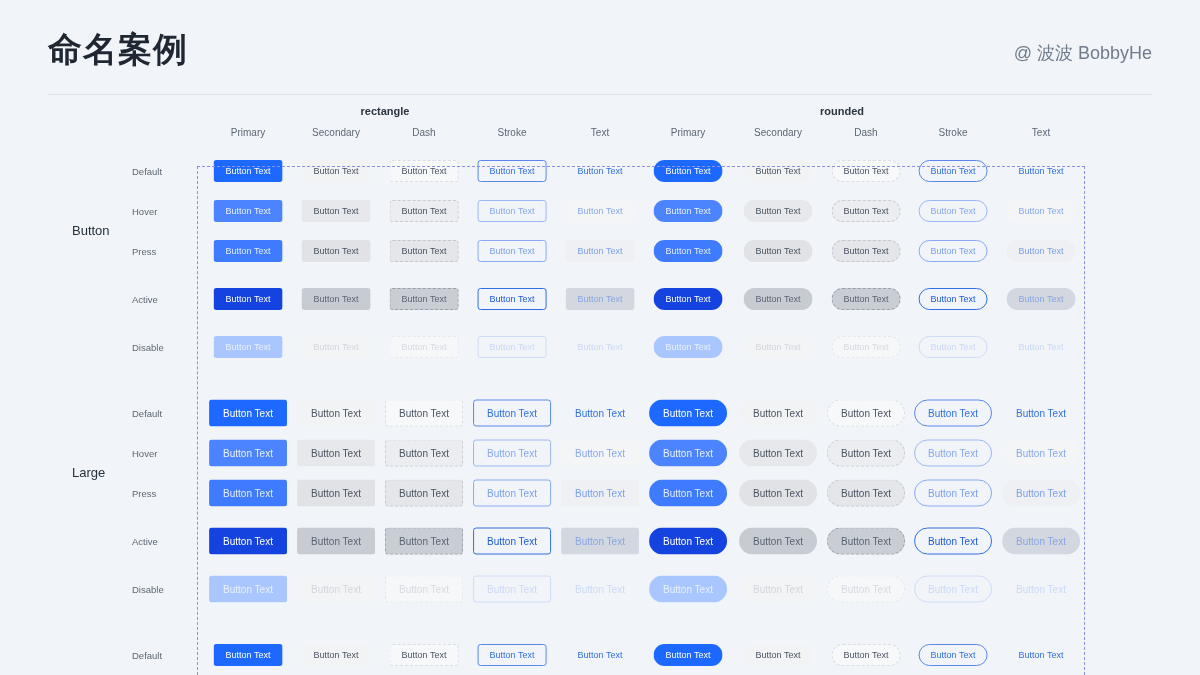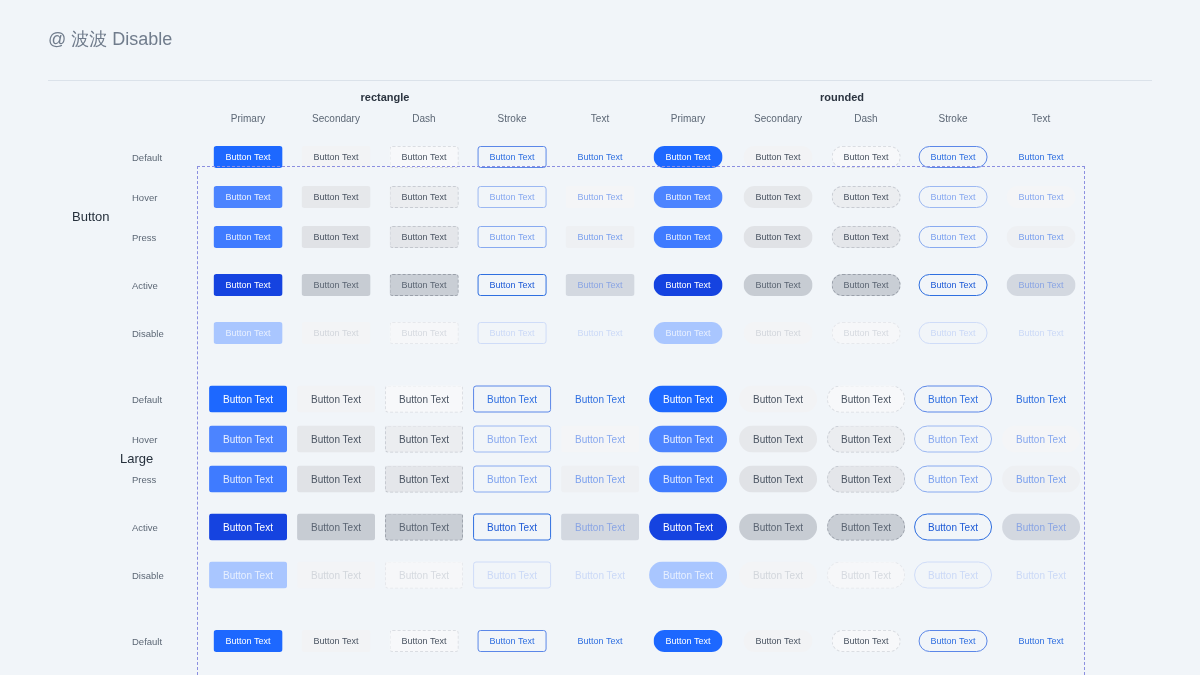--- a/index.html
+++ b/index.html
@@ -110,21 +110,22 @@
   .v-text.s-press   { color:#7ba0ee; background:#eef0f3; }
   .v-text.s-active  { color:#8aa5e4; background:#d3d8e0; }
   .v-text.s-disable { color:#cbd9f7; }
 </style>
 </head>
 <body>
 
 <div class="page">
 
   <div class="header">
-    <div class="attribution">@ 波波 Disable</div>
+    <div class="page-title">命名案例</div>
+    <div class="attribution">@ 波波 BobbyHe</div>
   </div>
   <div class="divider"></div>
 
   <div class="grid">
     <div class="group-headers" id="group-headers">
         <div class="group-title" style="left: 385px;">rectangle</div>
         <div class="group-title" style="left: 842px;">rounded</div>
       </div>
     <div class="col-headers" id="col-headers">
         <div class="col-title" style="left: 248px;">Primary</div>
@@ -230,21 +231,21 @@
             <div class="cell" style="left: 512px;"><button class="btn sz-large shape-rectangle v-stroke s-hover">Button Text</button></div>
             <div class="cell" style="left: 600px;"><button class="btn sz-large shape-rectangle v-text s-hover">Button Text</button></div>
             <div class="cell" style="left: 688px;"><button class="btn sz-large shape-rounded v-primary s-hover">Button Text</button></div>
             <div class="cell" style="left: 778px;"><button class="btn sz-large shape-rounded v-secondary s-hover">Button Text</button></div>
             <div class="cell" style="left: 866px;"><button class="btn sz-large shape-rounded v-dash s-hover">Button Text</button></div>
             <div class="cell" style="left: 953px;"><button class="btn sz-large shape-rounded v-stroke s-hover">Button Text</button></div>
             <div class="cell" style="left: 1041px;"><button class="btn sz-large shape-rounded v-text s-hover">Button Text</button></div>
           </div>
           <div class="row">
             <div class="state-label">Press</div>
-            <div class="size-label" style="top: -8px; margin-left: 48px;">Large</div>
+            <div class="size-label" style="top: -8px;">Large</div>
             <div class="cell" style="left: 248px;"><button class="btn sz-large shape-rectangle v-primary s-press">Button Text</button></div>
             <div class="cell" style="left: 336px;"><button class="btn sz-large shape-rectangle v-secondary s-press">Button Text</button></div>
             <div class="cell" style="left: 424px;"><button class="btn sz-large shape-rectangle v-dash s-press">Button Text</button></div>
             <div class="cell" style="left: 512px;"><button class="btn sz-large shape-rectangle v-stroke s-press">Button Text</button></div>
             <div class="cell" style="left: 600px;"><button class="btn sz-large shape-rectangle v-text s-press">Button Text</button></div>
             <div class="cell" style="left: 688px;"><button class="btn sz-large shape-rounded v-primary s-press">Button Text</button></div>
             <div class="cell" style="left: 778px;"><button class="btn sz-large shape-rounded v-secondary s-press">Button Text</button></div>
             <div class="cell" style="left: 866px;"><button class="btn sz-large shape-rounded v-dash s-press">Button Text</button></div>
             <div class="cell" style="left: 953px;"><button class="btn sz-large shape-rounded v-stroke s-press">Button Text</button></div>
             <div class="cell" style="left: 1041px;"><button class="btn sz-large shape-rounded v-text s-press">Button Text</button></div>

